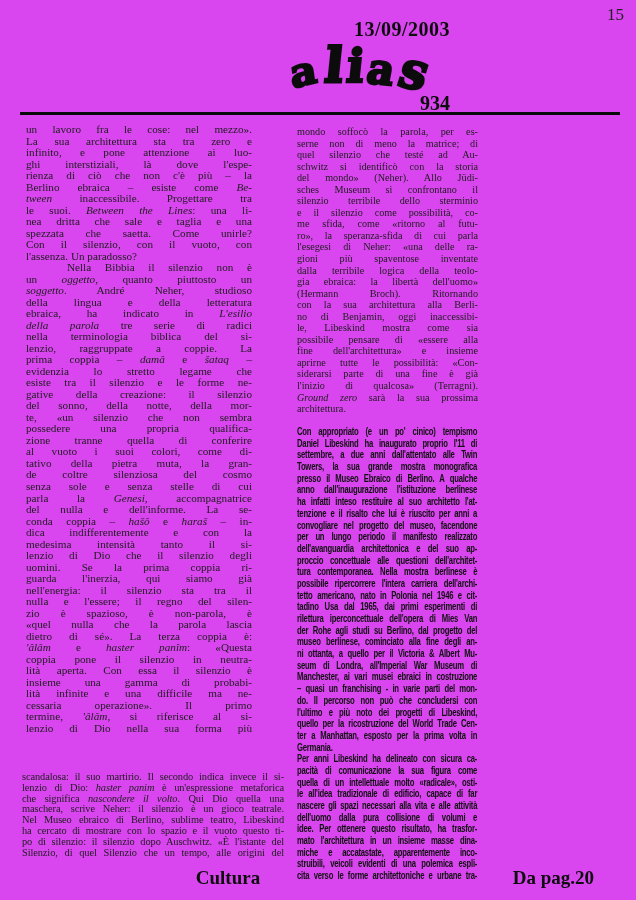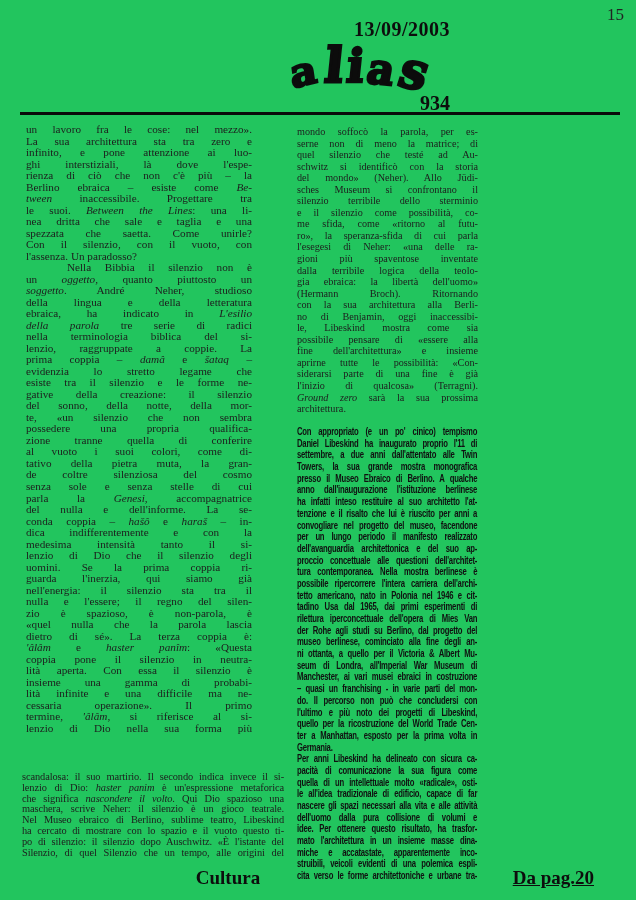--- a/index.html
+++ b/index.html
@@ -1,37 +1,37 @@
 <!DOCTYPE html>
 <html><head>
 <meta charset="utf-8">
 <style>
   html,body{margin:0;padding:0;}
   body{background:#888;font-family:"Liberation Serif",serif;}
-  .page{position:relative;width:636px;height:900px;background:#22c55e;overflow:hidden;color:#1d1d1d;}
+  .page{position:relative;width:636px;height:900px;background:#d946ef;overflow:hidden;color:#1d1d1d;}
   .pagenum{position:absolute;top:5px;right:12px;font-size:17px;color:#222;}
   .masthead{position:absolute;left:150px;top:18px;width:300px;text-align:right;}
   .mast-date{font-size:20px;font-weight:bold;color:#0d0d0d;letter-spacing:0.5px;}
   .mast-logo{margin-top:-3px;height:56px;}
   .mast-issue{font-size:20px;font-weight:bold;color:#0d0d0d;margin-top:-6px;}
   .rule{position:absolute;left:20px;top:112px;width:600px;height:3px;background:#0a0a0a;}
   .col{position:absolute;}
   .tl{text-align:justify;text-align-last:justify;white-space:normal;}
   .tl.nj{text-align-last:left;}
   .tl i{font-style:italic;}
   .col-left{left:26px;top:124px;width:226px;font-size:11.2px;line-height:11.52px;}
   .col-left-wide{left:22px;top:772px;width:262px;font-size:10.4px;line-height:10.8px;letter-spacing:-0.1px;}
   .col-right-serif{left:297px;top:126px;width:181px;font-size:10.2px;line-height:11.55px;}
   .col-right-sans{left:297px;top:426px;width:234px;transform:scaleX(0.77);transform-origin:0 0;
     font-family:"Liberation Sans",sans-serif;font-weight:bold;font-size:10px;line-height:11.68px;
     letter-spacing:-0.3px;color:#101010;}
   .footer-section{position:absolute;left:168px;top:867px;width:120px;text-align:center;
     font-size:19px;font-weight:bold;color:#0d0d0d;}
   .footer-jump{position:absolute;left:498px;top:867px;width:96px;text-align:right;
-    font-size:19px;font-weight:bold;color:#0d0d0d;text-decoration:underline;}
+    font-size:19px;font-weight:bold;color:#0d0d0d;}
   .logo-g text{font-family:"DejaVu Serif",serif;font-weight:bold;fill:#0c0c0c;stroke:#0c0c0c;}
 </style>
 </head>
 <body>
 
 <div class="page">
 
   <div class="pagenum">15</div>
 
   <div class="masthead">
@@ -102,21 +102,21 @@
       <div class="tl"><span>insieme una gamma di probabi-</span></div>
       <div class="tl"><span>lità infinite e una difficile ma ne-</span></div>
       <div class="tl"><span>cessaria operazione». Il primo</span></div>
       <div class="tl"><span>termine, </span><i>'âlâm</i><span>, si riferisce al si-</span></div>
       <div class="tl"><span>lenzio di Dio nella sua forma più</span></div>
     </div>
 
   <div class="col col-left-wide">
       <div class="tl"><span>scandalosa: il suo martirio. Il secondo indica invece il si-</span></div>
       <div class="tl"><span>lenzio di Dio: </span><i>haster panim</i><span> è un'espressione metaforica</span></div>
-      <div class="tl"><span>che significa </span><i>nascondere il volto</i><span>. Qui Dio spazioso una</span></div>
+      <div class="tl"><span>che significa </span><i>nascondere il volto</i><span>. Qui Dio quella una</span></div>
       <div class="tl"><span>maschera, scrive Neher: il silenzio è un gioco teatrale.</span></div>
       <div class="tl"><span>Nel Museo ebraico di Berlino, sublime teatro, Libeskind</span></div>
       <div class="tl"><span>ha cercato di mostrare con lo spazio e il vuoto questo ti-</span></div>
       <div class="tl"><span>po di silenzio: il silenzio dopo Auschwitz. «È l'istante del</span></div>
       <div class="tl"><span>Silenzio, di quel Silenzio che un tempo, alle origini del</span></div>
     </div>
 
   <div class="col col-right-serif">
       <div class="tl"><span>mondo soffocò la parola, per es-</span></div>
       <div class="tl"><span>serne non di meno la matrice; di</span></div>

